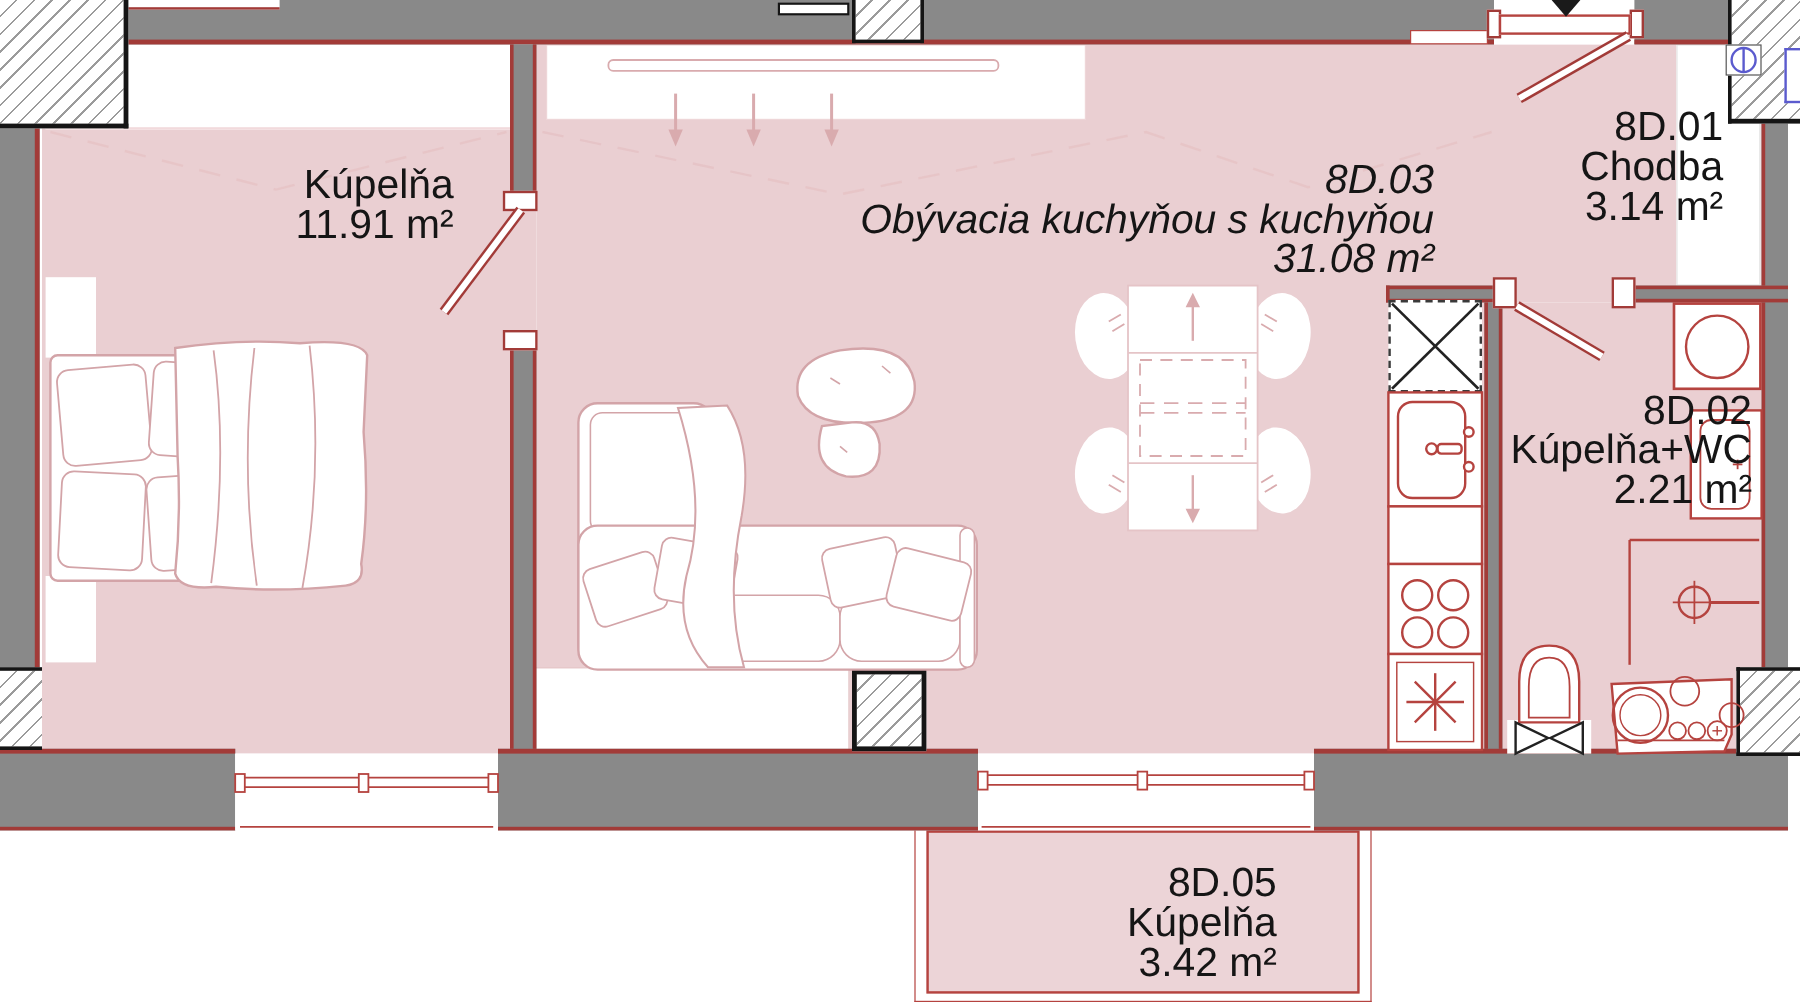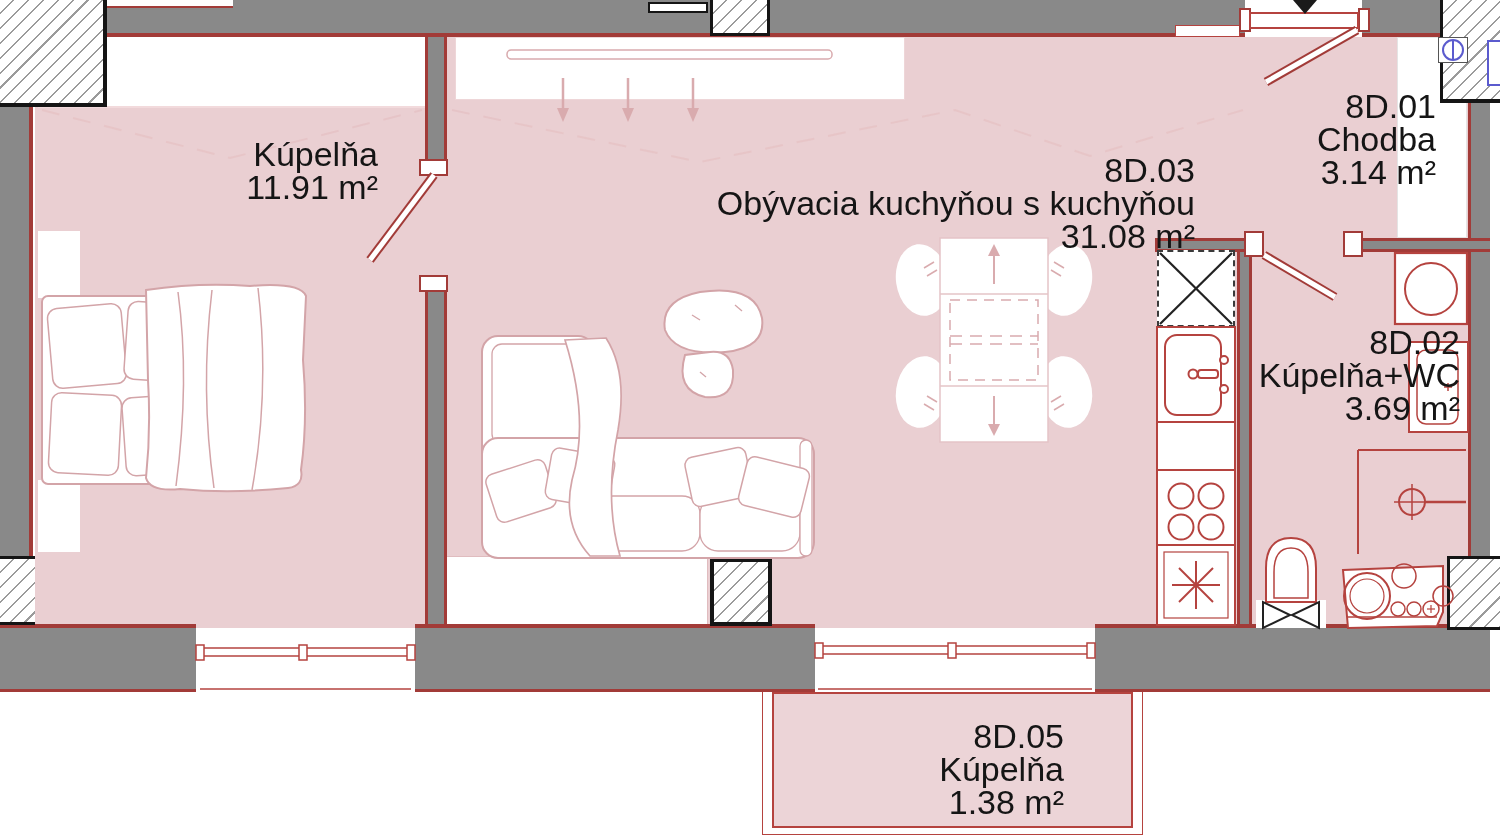--- a/index.html
+++ b/index.html
@@ -258,34 +258,34 @@
     <g stroke="#5b5bce" stroke-width="2" fill="#fff">
       <circle cx="1453" cy="50" r="10"></circle>
         <line x1="1453" y1="40" x2="1453" y2="60"></line>
     </g>
   </svg>
 
   <div class="a room-label" style="left:58px;top:138px;width:320px;">
     <div>Kúpelňa</div>
     <div>11.91 m²</div>
   </div>
-  <div class="a room-label" style="left:675px;top:154px;width:520px;">
+  <div class="a room-label" style="left:675px;top:134px;width:520px;font-style:italic;">
     <div>8D.03</div>
     <div>Obývacia kuchyňou s kuchyňou</div>
     <div>31.08 m²</div>
   </div>
   <div class="a room-label" style="left:1236px;top:90px;width:200px;">
     <div>8D.01</div>
     <div>Chodba</div>
     <div>3.14 m²</div>
   </div>
   <div class="a room-label" style="left:1255px;top:326px;width:205px;">
     <div>8D.02</div>
     <div>Kúpelňa+WC</div>
-    <div>3.69 m²</div>
+    <div>2.21 m²</div>
   </div>
   <div class="a room-label" style="left:764px;top:720px;width:300px;">
     <div>8D.05</div>
     <div>Kúpelňa</div>
-    <div>1.38 m²</div>
+    <div>3.42 m²</div>
   </div>
 
 </div>
 
 </body></html>

